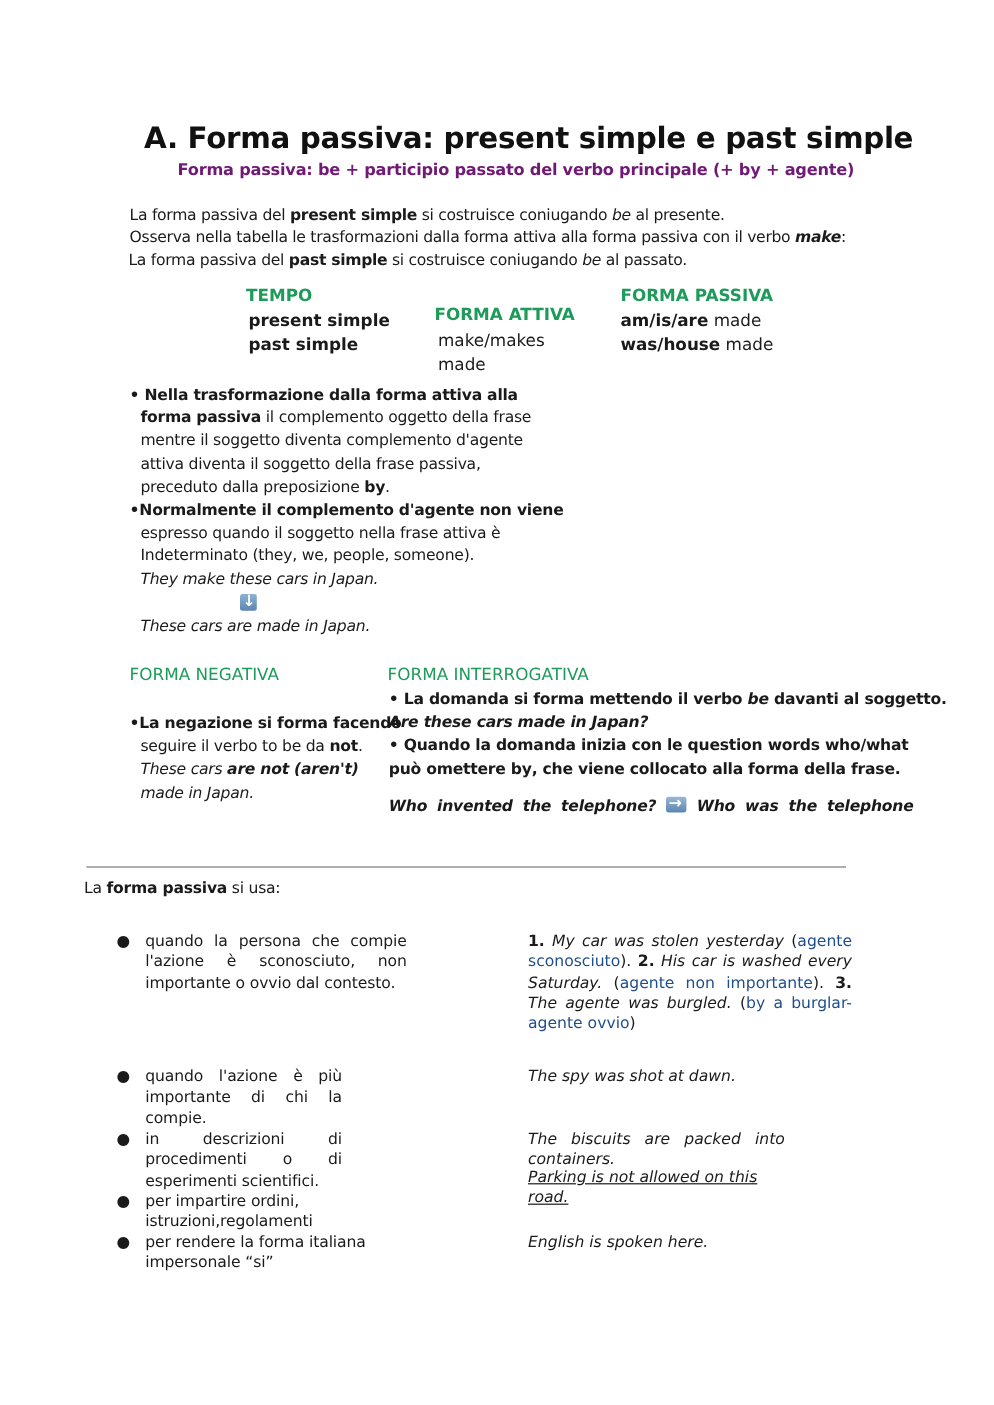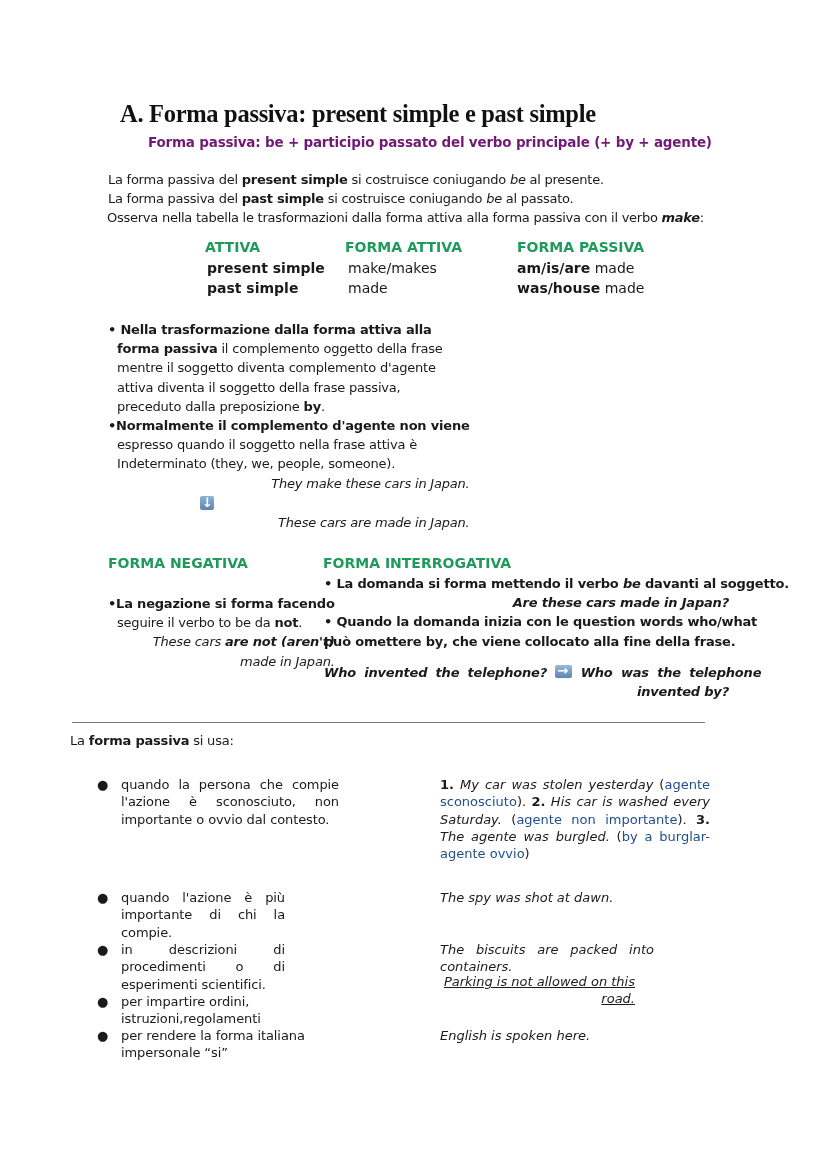--- a/index.html
+++ b/index.html
@@ -1,61 +1,61 @@
 <!DOCTYPE html>
 <html><head>
 <meta charset="utf-8">
 <style>
   html, body { margin: 0; padding: 0; background: #ffffff; }
   body { width: 828px; height: 1171px; position: relative; overflow: hidden;
          font-family: "DejaVu Sans", sans-serif; color: #1a1a1a; }
-  h1 { position: absolute; left: 120px; top: 100px; margin: 0; font-size: 24.5px; font-weight: bold; letter-spacing: -0.3px; color: #111; white-space: nowrap; font-family: Liberation Serif, serif; }
+  h1 { position: absolute; left: 120px; top: 100px; margin: 0; font-size: 24.5px; font-weight: bold; letter-spacing: -0.3px; color: #111; white-space: nowrap; }
   .subtitle { position: absolute; left: 148px; top: 134px; font-size: 13.5px; font-weight: bold; color: #701a75; white-space: nowrap; letter-spacing: -0.2px; }
   .intro { position: absolute; left: 107px; top: 170px; font-size: 13px; line-height: 19px; letter-spacing: -0.25px; }
   .intro div { white-space: nowrap; }
   .intro div:nth-child(1), .intro div:nth-child(2) { padding-left: 1px; }
   .green { color: #1e9b5a; font-weight: bold; }
   .tbl { position: absolute; top: 237px; font-size: 14px; line-height: 20.5px; white-space: nowrap; }
   .tbl .h { font-size: 14px; }
   .col1 { left: 205px; }
-  .col2 { left: 345px; }
+  .col2 { left: 362px; margin-top: 16px; }
   .col3 { left: 517px; }
   .block { position: absolute; font-size: 13px; line-height: 19.2px; letter-spacing: -0.2px; }
   .bul { white-space: nowrap; font-weight: bold; }
   .ind { padding-left: 9px; white-space: nowrap; }
-  .it { font-style: italic; text-align: right; }
+  .it { font-style: italic; }
   .b { font-weight: bold; }
   .arrow-down { display: inline-block; width: 14px; height: 14px; background: linear-gradient(#8fb2d3, #5a86b3); border-radius: 2px; position: relative; vertical-align: middle; }
   .arrow-down::after { content: "\2193"; position: absolute; left: 2px; top: -3px; color: #fff; font-size: 13px; font-weight: bold; }
   .arrow-right { display: inline-block; width: 17px; height: 13px; background: linear-gradient(#9ab8d6, #5b86b1); border-radius: 2px; position: relative; vertical-align: -1px; }
   .arrow-right::after { content: "\2192"; position: absolute; left: 2px; top: -4px; color: #fff; font-size: 13px; font-weight: bold; }
-  .sec-h { position: absolute; top: 555px; font-size: 14px; color: #1e9b5a; font-weight: bold; white-space: nowrap; }
+  .sec-h { position: absolute; top: 555px; font-size: 14px; color: #1e9b5a; font-weight: normal; white-space: nowrap; }
   .divider { position: absolute; left: 72px; top: 722px; width: 633px; height: 1px; background: #7a7a7a; }
   .usa { position: absolute; left: 70px; top: 733px; font-size: 13px; letter-spacing: -0.2px; }
   .ulist { position: absolute; font-size: 13px; line-height: 17.3px; color: #1a1a1a; letter-spacing: -0.1px; }
   .ulist .dot { position: absolute; left: -24px; font-size: 13px; }
   .just { text-align: justify; text-align-last: left; }
   .blue { color: #1f4e8c; }
   .ex { position: absolute; font-size: 13px; line-height: 17.3px; }
 </style>
 </head>
 <body>
 
 <h1>A. Forma passiva: present simple e past simple</h1>
 <div class="subtitle">Forma passiva: be + participio passato del verbo principale (+ by + agente)</div>
 
 <div class="intro">
   <div><span>La forma passiva del </span><b>present simple</b><span> si costruisce coniugando </span><i>be</i><span> al presente.</span></div>
+  <div><span>Osserva nella tabella le trasformazioni dalla forma attiva alla forma passiva con il verbo </span><b><i>make</i></b><span>:</span></div>
   <div><span>La forma passiva del </span><b>past simple</b><span> si costruisce coniugando </span><i>be</i><span> al passato.</span></div>
-  <div><span>Osserva nella tabella le trasformazioni dalla forma attiva alla forma passiva con il verbo </span><b><i>make</i></b><span>:</span></div>
 </div>
 
 <div>
   <div class="tbl col1">
-    <div class="green h">ATTIVA</div>
+    <div class="green h">TEMPO</div>
     <div class="b" style="padding-left:2px">present simple</div>
     <div class="b" style="padding-left:2px">past simple</div>
   </div>
   <div class="tbl col2">
     <div class="green h">FORMA ATTIVA</div>
     <div style="padding-left:3px">make/makes</div>
     <div style="padding-left:3px">made</div>
   </div>
   <div class="tbl col3">
     <div class="green h">FORMA PASSIVA</div>
@@ -84,23 +84,22 @@
   <div class="ind"><span>seguire il verbo to be da </span><b>not</b><span>.</span></div>
   <div class="ind it"><span>These cars </span><b>are not (aren't)</b></div>
   <div class="ind it">made in Japan.</div>
 </div>
 
 <div class="sec-h" style="left:323px;">FORMA INTERROGATIVA</div>
 <div class="block" style="left:324px; top:574px; width:405px;">
   <div class="bul"><span>• La domanda si forma mettendo il verbo </span><i>be</i><span> davanti al soggetto.</span></div>
   <div class="bul it"><b>Are</b><span> these cars made in Japan?</span></div>
   <div class="bul"><span>• Quando la domanda inizia con le question words </span><b>who/what</b></div>
-  <div class="bul"><span>può omettere </span><b>by</b><span>, che viene collocato alla fine della frase.</span></div>
+  <div class="bul"><span>può omettere </span><b>by</b><span>, che viene collocato alla forma della frase.</span></div>
   <div class="bul it" style="word-spacing:4px;margin-top:12px;"><span>Who invented the telephone?</span> <span class="arrow-right"></span> <b>Who</b><span> was the telephone</span></div>
-  <div class="bul it"><span>invented </span><b>by</b><span>?</span></div>
 </div>
 
 <div class="divider"></div>
 
 <div class="usa"><span>La </span><b>forma passiva</b><span> si usa:</span></div>
 
 <div class="ulist just" style="left:121px; top:776px; width:218px;"><span class="dot">●</span><span>quando la persona che compie l'azione è sconosciuto, non importante o ovvio dal contesto.</span></div>
 <div class="ulist just" style="left:121px; top:889px; width:164px;"><span class="dot">●</span><span>quando l'azione è più importante di chi la compie.</span></div>
 <div class="ulist just" style="left:121px; top:941px; width:164px;"><span class="dot">●</span><span>in descrizioni di procedimenti o di esperimenti scientifici.</span></div>
 <div class="ulist" style="left:121px; top:993px; width:150px;"><span class="dot">●</span><span>per impartire ordini, istruzioni,regolamenti</span></div>

